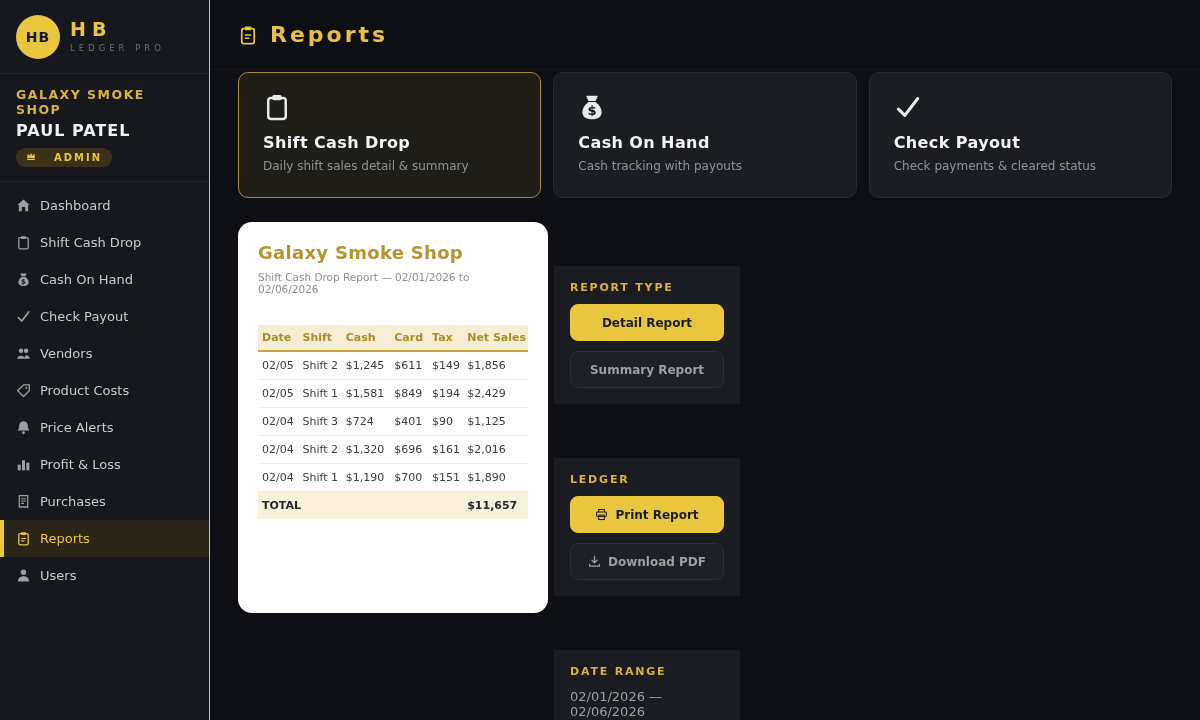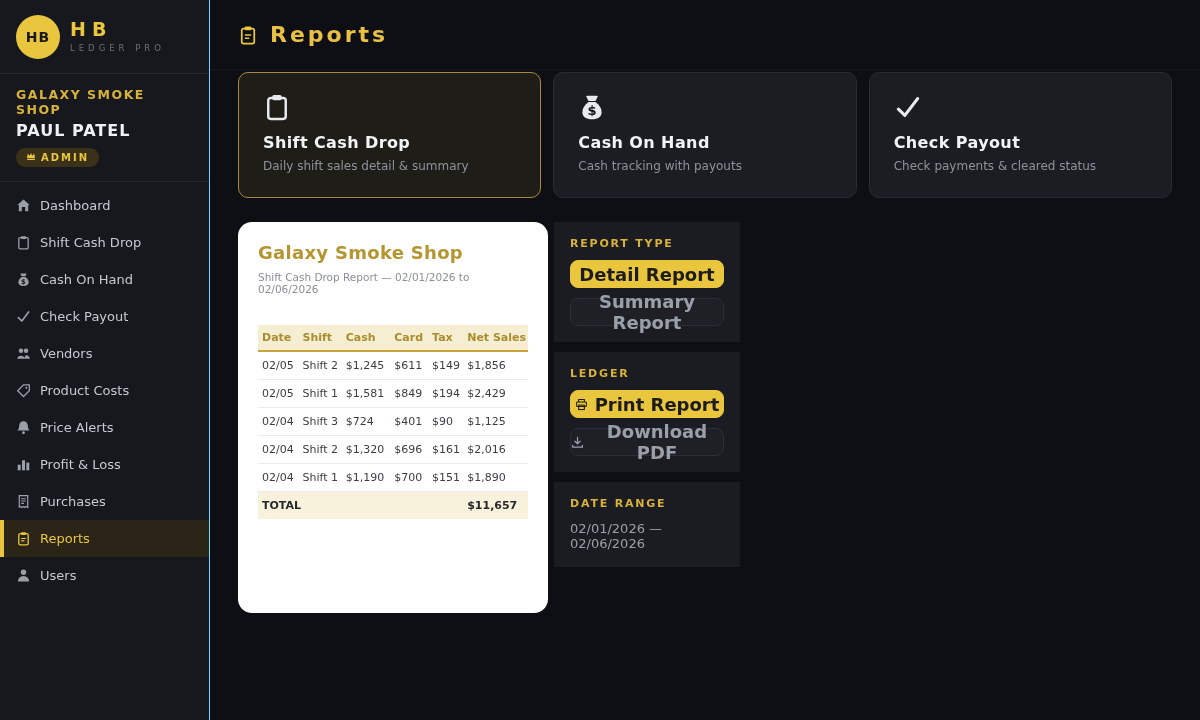--- a/index.html
+++ b/index.html
@@ -11,21 +11,21 @@
   }
   
   .sidebar { width:210px; min-width:210px; background:#16181d; border-right:1px solid #7dd3fc; display:flex; flex-direction:column; }
   .logo-section { padding:14px 16px; height:74px; border-bottom:1px solid #23262d; display:flex; align-items:center; gap:10px; }
   .logo-circle { width:44px; height:44px; border-radius:50%; background:#e9c63e; color:#181a1f; display:flex; align-items:center; justify-content:center; font-weight:bold; font-size:14px; letter-spacing:1px; flex:none; }
   .brand-name { color:#e9c63e; font-size:19px; font-weight:bold; letter-spacing:6px; line-height:1; }
   .brand-tagline { color:#6b7077; font-size:8.5px; letter-spacing:4px; margin-top:4px; }
   .user-section { padding:13px 16px 14px; border-bottom:1px solid #23262d; }
   .shop-name { color:#d8b23a; font-size:12.5px; font-weight:bold; letter-spacing:1.5px; }
   .user-name { color:#eef0f3; font-size:16px; font-weight:bold; letter-spacing:1px; margin-top:4px; }
-  .admin-badge { display:inline-flex; align-items:center; gap:5px; margin-top:8px; background:#3a3118; color:#e9c63e; font-size:10px; font-weight:bold; letter-spacing:2px; padding:3px 10px 4px; border-radius:9px; }
+  .admin-badge { display:inline-flex; align-items:center; gap:18px; margin-top:8px; background:#3a3118; color:#e9c63e; font-size:10px; font-weight:bold; letter-spacing:2px; padding:3px 10px 4px; border-radius:9px; }
   .admin-badge svg { width:10px; height:10px; }
   .menu { padding-top:5px; }
   .menu-item { display:flex; align-items:center; gap:9px; height:37px; padding:0 16px; color:#c6cad1; font-size:13px; cursor:pointer;text-align:center; }
   .mi-icon { width:15px; height:15px; color:#9aa0a8; display:flex; flex:none; }
   .mi-icon svg { width:15px; height:15px; }
   .menu-item.active { background:#2a2517; border-left:4px solid #e9c63e; padding-left:12px; color:#e9c63e; }
   .menu-item.active .mi-icon { color:#e9c63e; }
   
   .main { flex:1; display:flex; flex-direction:column; }
   .header { height:70px; min-height:70px; display:flex; align-items:center; gap:12px; padding:0 28px; border-bottom:1px solid #15171c; }
@@ -44,23 +44,23 @@
   .report-card { width:310px; min-width:310px; height:391px; background:#ffffff; border-radius:14px; padding:20px; }
   .report-title { color:#b5952f; font-size:18px; font-weight:bold; letter-spacing:.3px; }
   .report-sub { color:#8a8f96; font-size:10.5px; margin-top:8px; }
   table { width:100%; border-collapse:collapse; margin-top:30px; font-size:11px; table-layout:fixed; }
   col.c0{width:15%} col.c1{width:16%} col.c2{width:18%} col.c3{width:14%} col.c4{width:13%} col.c5{width:24%}
   thead th { background:#f6eed2; color:#a98e2f; text-align:left; font-weight:bold; padding:6px 4px; border-bottom:2px solid #c9a437; white-space:nowrap; }
   tbody td { color:#3a3d42; padding:7px 4px; border-bottom:1px solid #ececec; white-space:nowrap; }
   tr.total-row td { background:#f8f1dc; font-weight:bold; color:#26282c; border-bottom:none; }
   
   .right-col { width:186px; min-width:186px; display:flex; flex-direction:column; gap:10px; }
-  .panel { background:#1a1c22; border-radius:0; padding:15px 16px 16px; }
+  .panel { background:#1a1c22; border-radius:0; padding:15px 16px 16px;margin-top:44px; }
   .panel-label { color:#d8b23a; font-size:11px; font-weight:bold; letter-spacing:1.8px; }
-  .panel-btn { display:flex; align-items:center; justify-content:center; gap:7px; width:100%; height:28px; border-radius:8px; margin-top:10px; font-size:18px; font-weight:bold; cursor:pointer; background:#1e2026; border:1px solid #2c2f37; color:#9aa0a8; font-family:inherit; }
+  .panel-btn { display:flex; align-items:center; justify-content:center; gap:7px; width:100%; height:37px; border-radius:8px; margin-top:10px; font-size:12px; font-weight:bold; cursor:pointer; background:#1e2026; border:1px solid #2c2f37; color:#9aa0a8; font-family:inherit; }
   .panel-btn svg { width:13px; height:13px; }
   .panel-btn.primary { background:#e9c63e; border-color:#e9c63e; color:#1c1c1c; }
   .date-value { color:#9aa0a8; font-size:13px; margin-top:11px; }
 </style>
 </head>
 <body>
 
 <aside class="sidebar">
   <div class="logo-section">
     <div class="logo-circle">HB</div>

